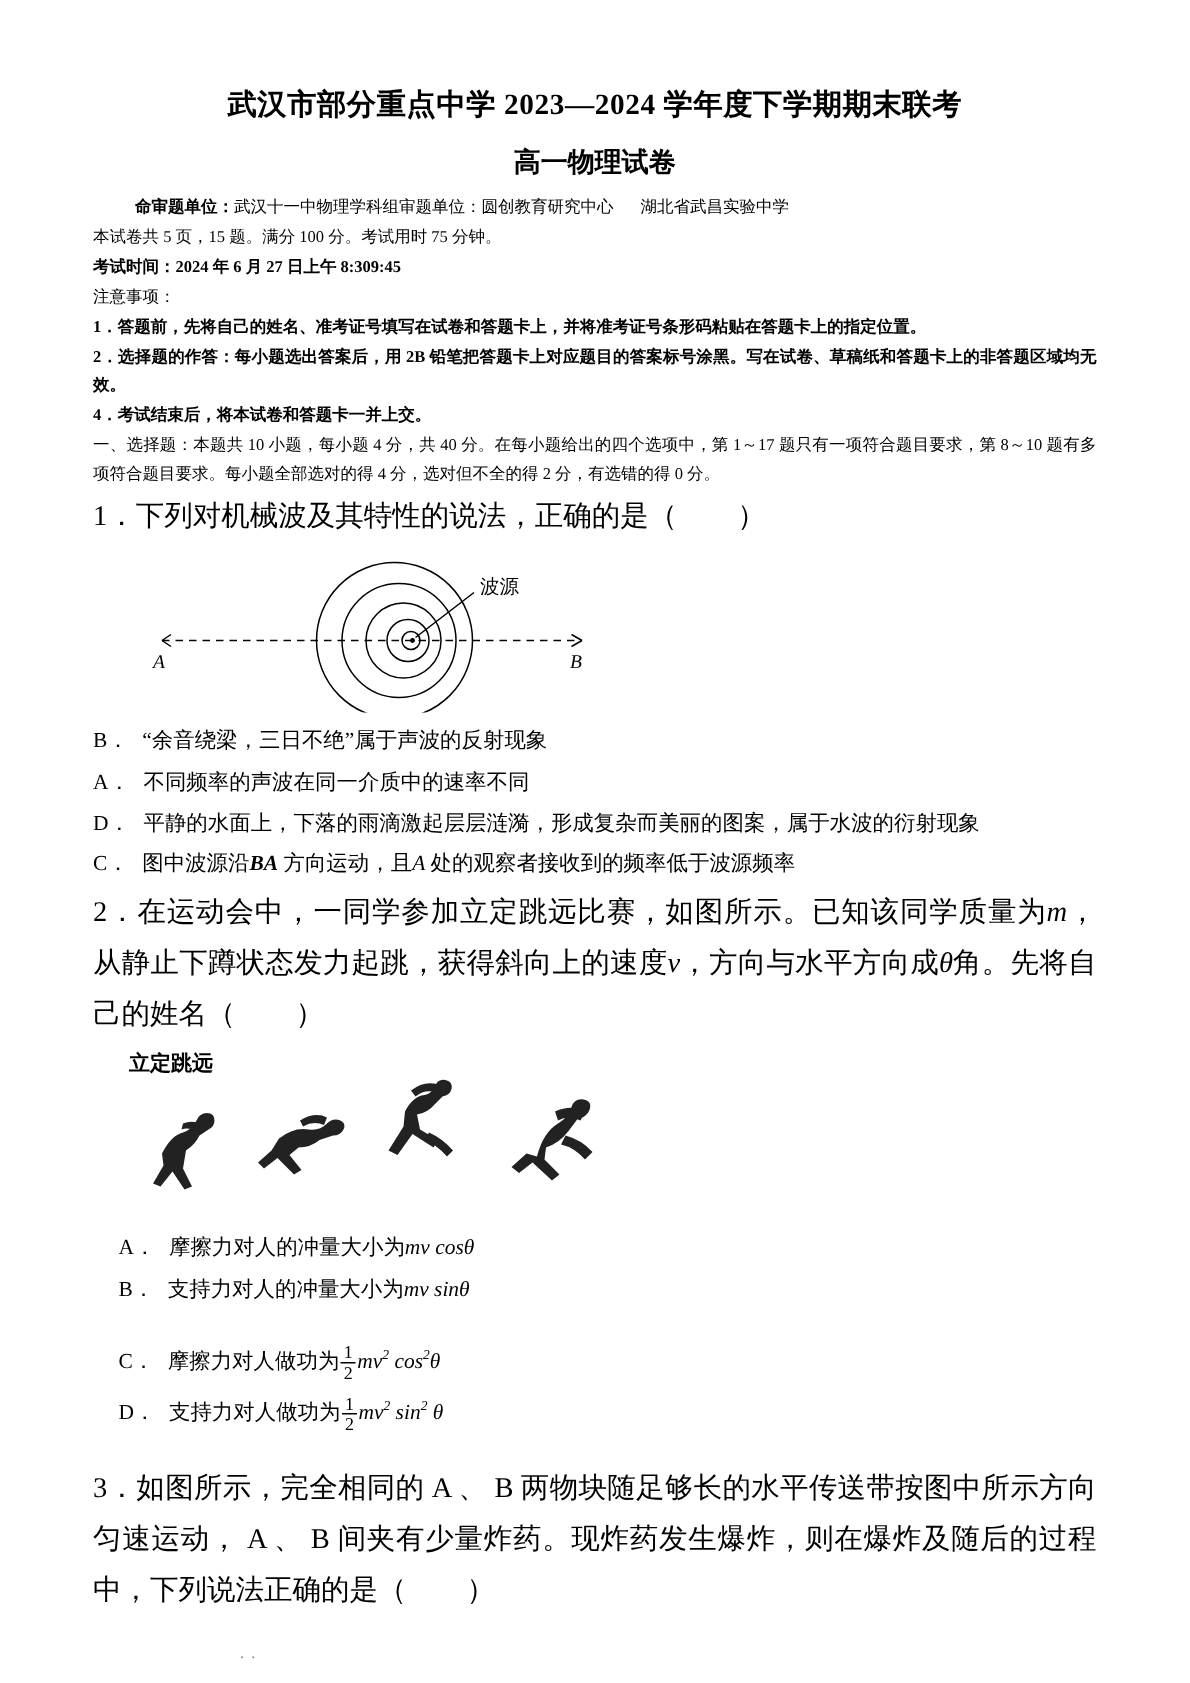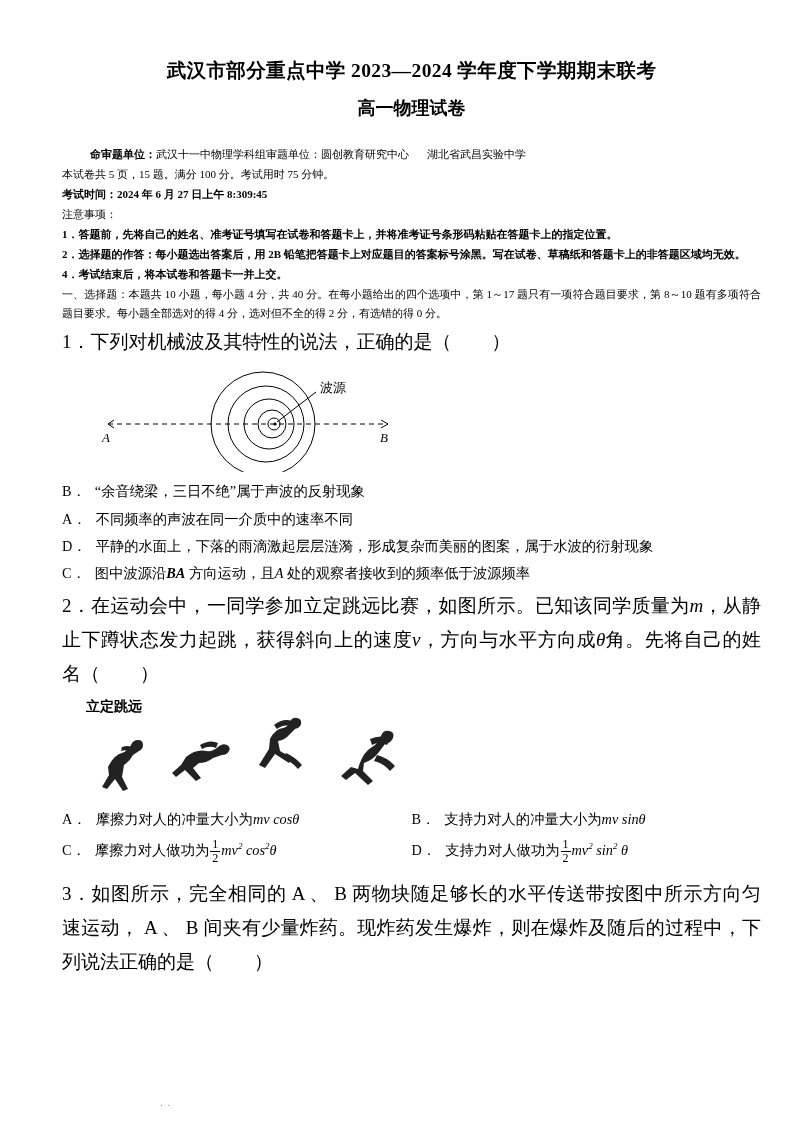--- a/index.html
+++ b/index.html
@@ -11,37 +11,37 @@
     width: 793px;
     height: 1122px;
     font-family: "Liberation Serif", "DejaVu Serif", serif;
     color: #000000;
     position: relative;
   }
   .page {
     width: 793px;
     height: 1122px;
     box-sizing: border-box;
-    padding: 45px 32px 20px 62px;
+    padding: 45px 62px 20px 62px;
     position: relative;
   }
   .title-main {
     text-align: center;
     font-size: 19.5px;
     font-weight: bold;
     letter-spacing: 0.4px;
     margin-top: 12px;
     margin-bottom: 12px;
     line-height: 1.4;
   }
   .title-sub {
     text-align: center;
     font-size: 18px;
     font-weight: bold;
-    margin-bottom: 24px;
+    margin-bottom: 8px;
     line-height: 1.4;
   }
   .para {
     font-size: 11px;
     line-height: 1.72;
     margin: 0 0 1px 0;
     text-align: justify;
   }
   .indent2 {
     text-indent: 28px;
@@ -63,21 +63,22 @@
     margin: 2px 0 0 0;
     text-align: justify;
   }
   .opts {
     font-size: 14.3px;
     line-height: 1.9;
     margin: 0;
   }
   .opt-row {
     display: flex;
-    margin: 0;
+    margin: 17px;
+    flex-direction: column;
   }
   .opt-half {
     width: 50%;
     box-sizing: border-box;
     padding-right: 6px;
   }
   .fig-wrap {
     text-align: center;
     margin: 4px 0 6px 16px;
   }

